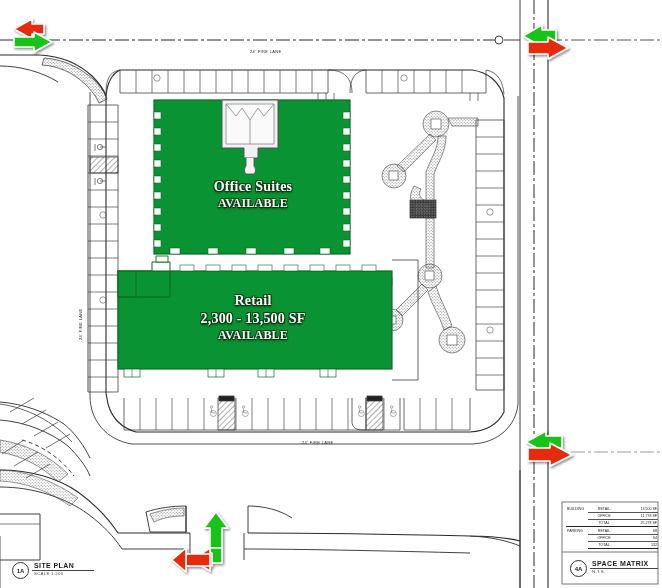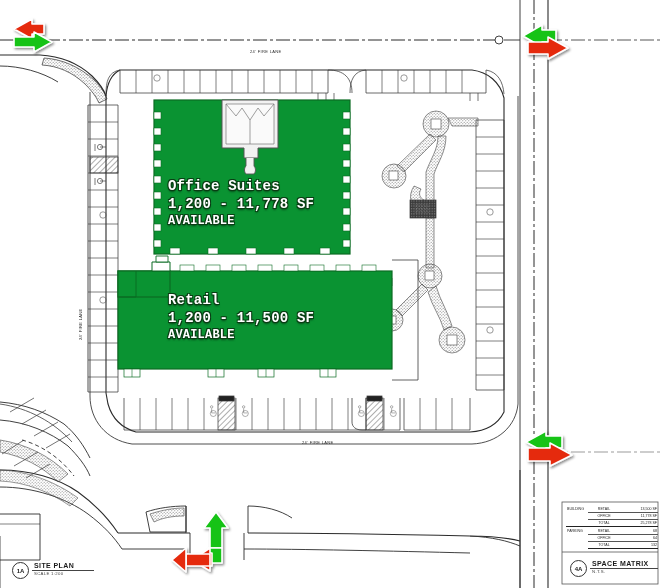--- a/index.html
+++ b/index.html
@@ -1,22 +1,22 @@
 <!DOCTYPE html>
 <html><head>
 <meta charset="utf-8">
 <style>
   html,body{margin:0;padding:0;background:#ffffff;}
   body{width:662px;height:588px;position:relative;overflow:hidden;
        font-family:"Liberation Sans",sans-serif;color:#000;}
   #plan{position:absolute;left:0;top:0;width:662px;height:588px;}
 
   
-  .callout{position:absolute;text-align:left;color:#ffffff;
-           font-family:Liberation Mono, monospace;font-weight:bold;
+  .callout{position:absolute;text-align:center;color:#ffffff;
+           font-family:Liberation Serif, serif;font-weight:bold;
            text-shadow:
              -1px -1px 0 #0a3d14, 1px -1px 0 #0a3d14,
              -1px  1px 0 #0a3d14, 1px  1px 0 #0a3d14,
               0px  2px 2px rgba(0,0,0,.55);
            line-height:1.28;letter-spacing:.2px;}
   .callout .l1{font-size:14px;}
   .callout .l2{font-size:14px;}
   .callout .l3{font-size:12px;}
 
   #officeCallout{left:168px;top:178px;width:170px;}
@@ -435,27 +435,26 @@
     <path d="M216 548 L216 562 L216 562 L216 548 Z" fill="none"></path>
     <path d="M208 548 L222 548 L222 563 L208 563 Z" fill="#16c316" stroke="#ffffff" stroke-width="1.6" stroke-linejoin="round"></path>
     <path d="M210 553 L210 548 L192 560 L210 571 L210 566 L212 566 L212 553 Z" fill="#e52b11" stroke="#ffffff" stroke-width="1.6" stroke-linejoin="round"></path>
     <path d="M186 554 L210 554 L210 566 L186 566 Z" fill="#e52b11" stroke="#ffffff" stroke-width="1.6" stroke-linejoin="round"></path>
     <path d="M186 548 L186 572 L172 560 Z" fill="#e52b11" stroke="#ffffff" stroke-width="1.6" stroke-linejoin="round"></path>
   </g>
 </svg>
 
 <div class="callout" id="officeCallout">
   <div class="l1">Office Suites</div>
-  <div class="l2">1,200 - 11,778 SF</div>
   <div class="l3">AVAILABLE</div>
 </div>
 
 <div class="callout" id="retailCallout">
   <div class="l1">Retail</div>
-  <div class="l2">1,200 - 11,500 SF</div>
+  <div class="l2">2,300 - 13,500 SF</div>
   <div class="l3">AVAILABLE</div>
 </div>
 
 <div class="micro" style="left:250px;top:49px;">24' FIRE LANE</div>
 <div class="micro" style="left:302px;top:440px;">24' FIRE LANE</div>
 <div class="micro v" style="left:78px;top:340px;">24' FIRE LANE</div>
 
 <div class="tblock" style="left:12px;top:562px;">
   <div class="bub">1A</div>
   <div class="rule" style="width:62px;"></div>

